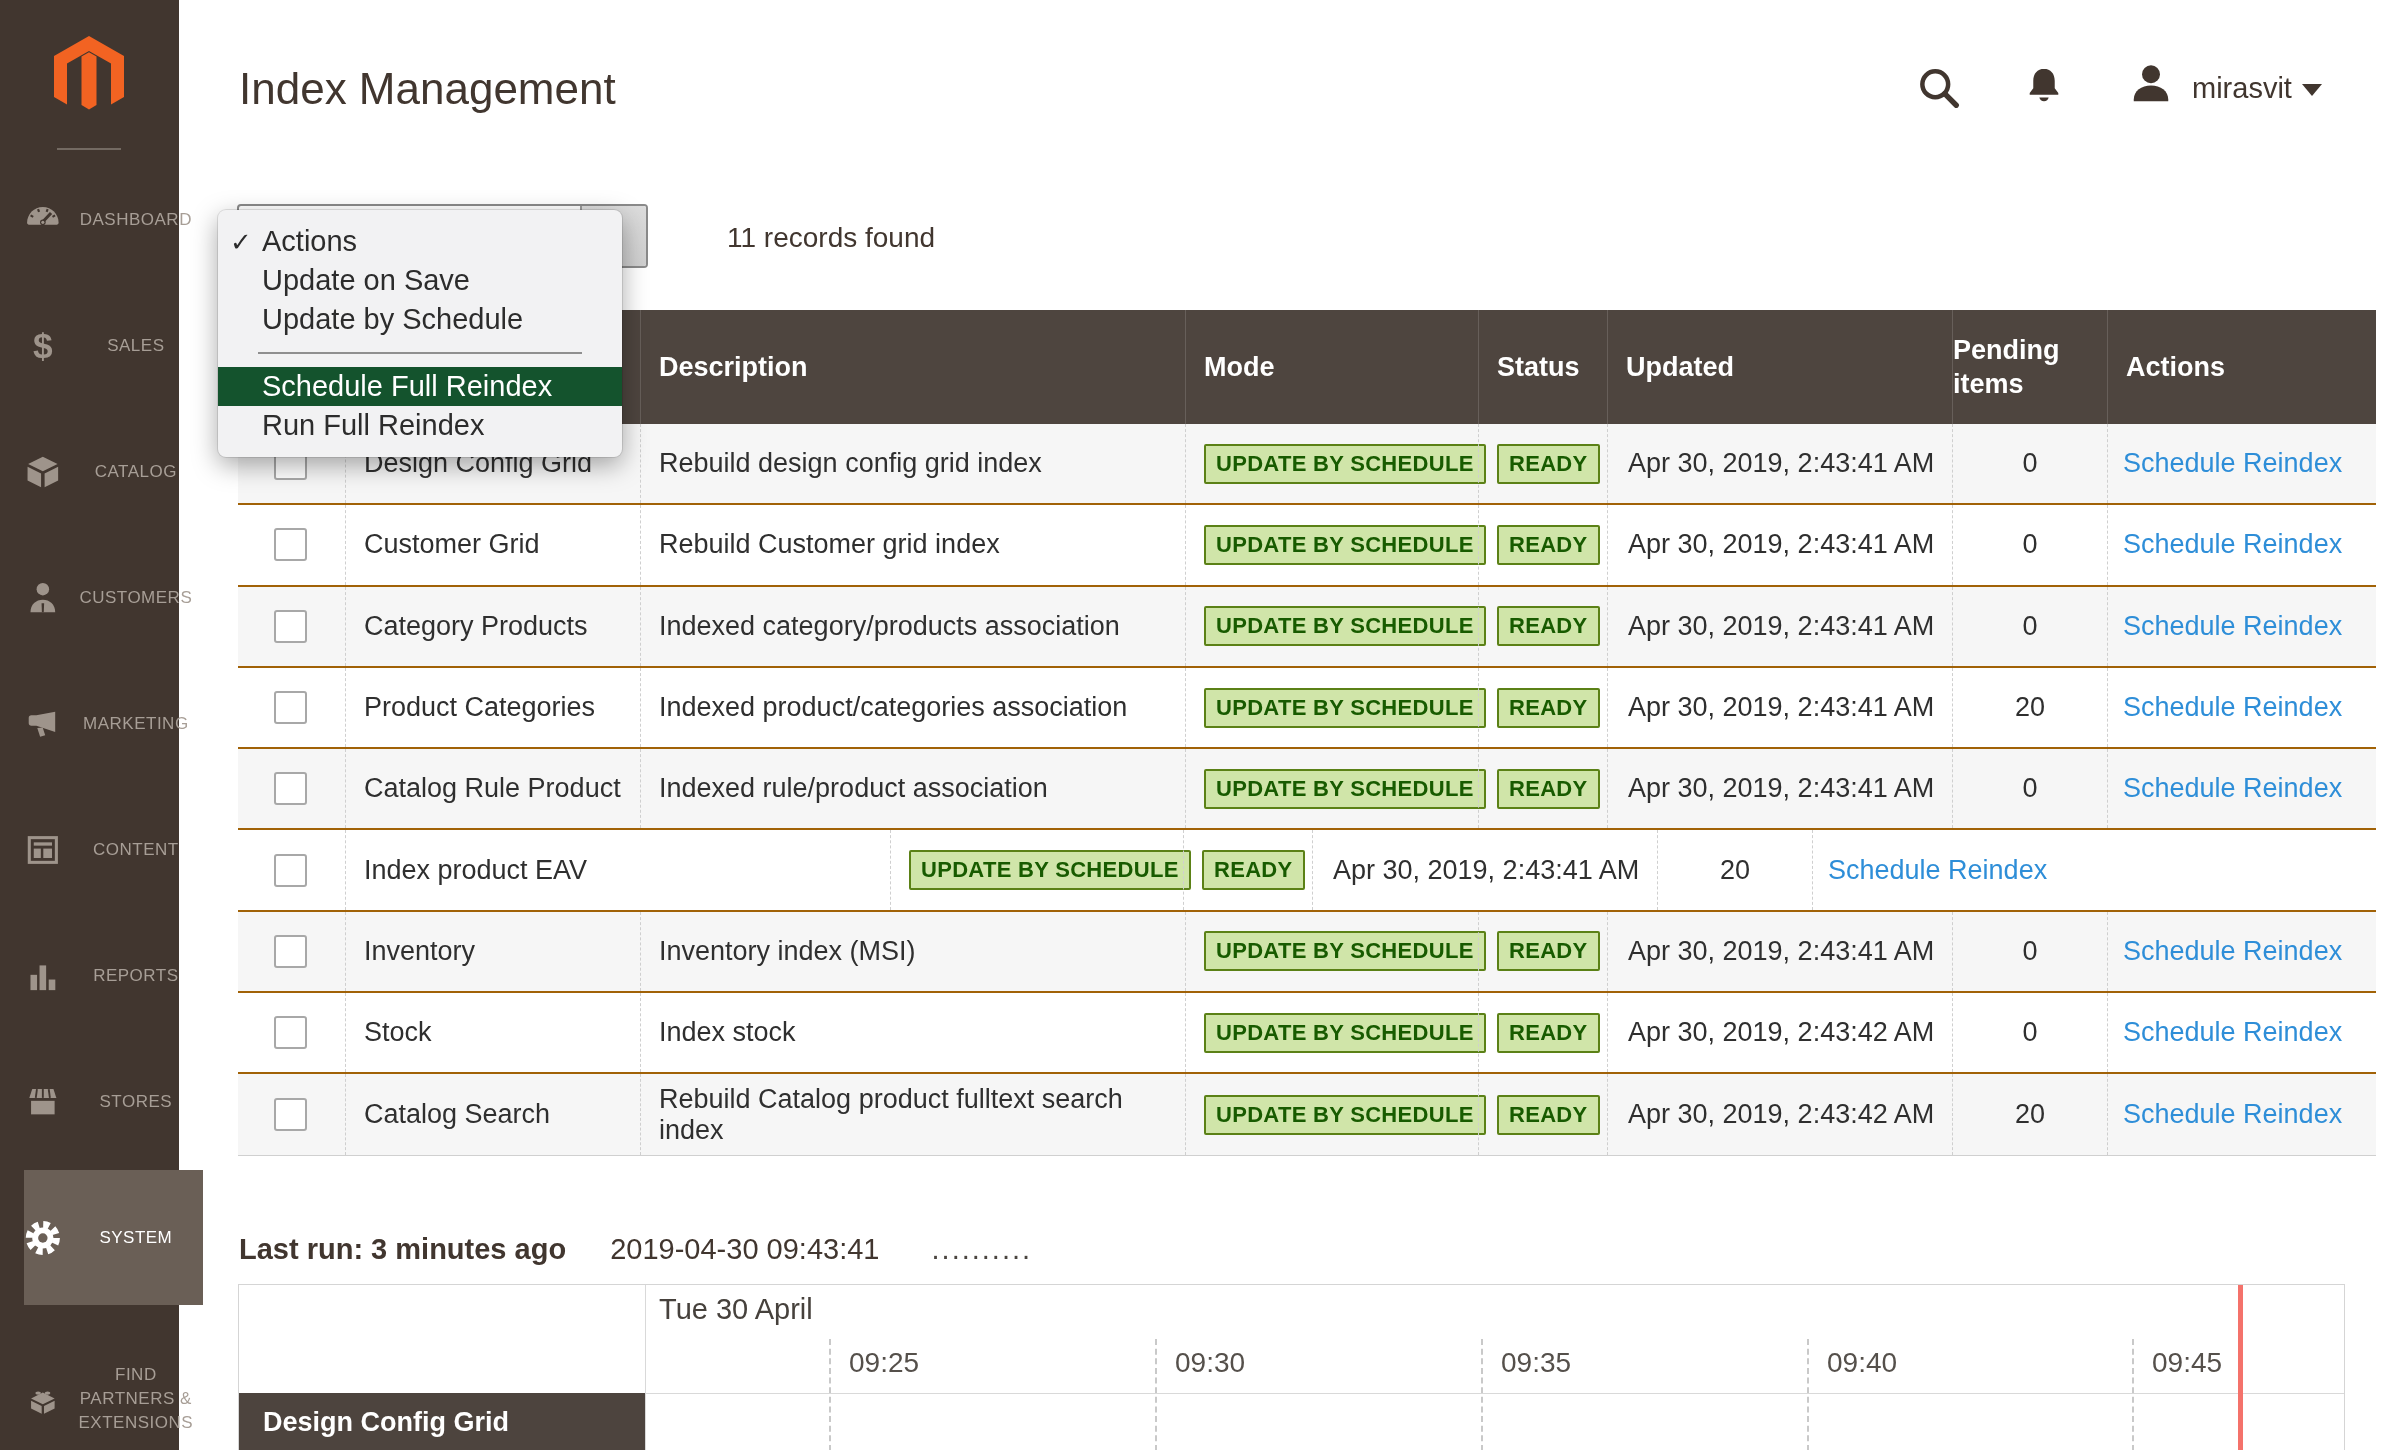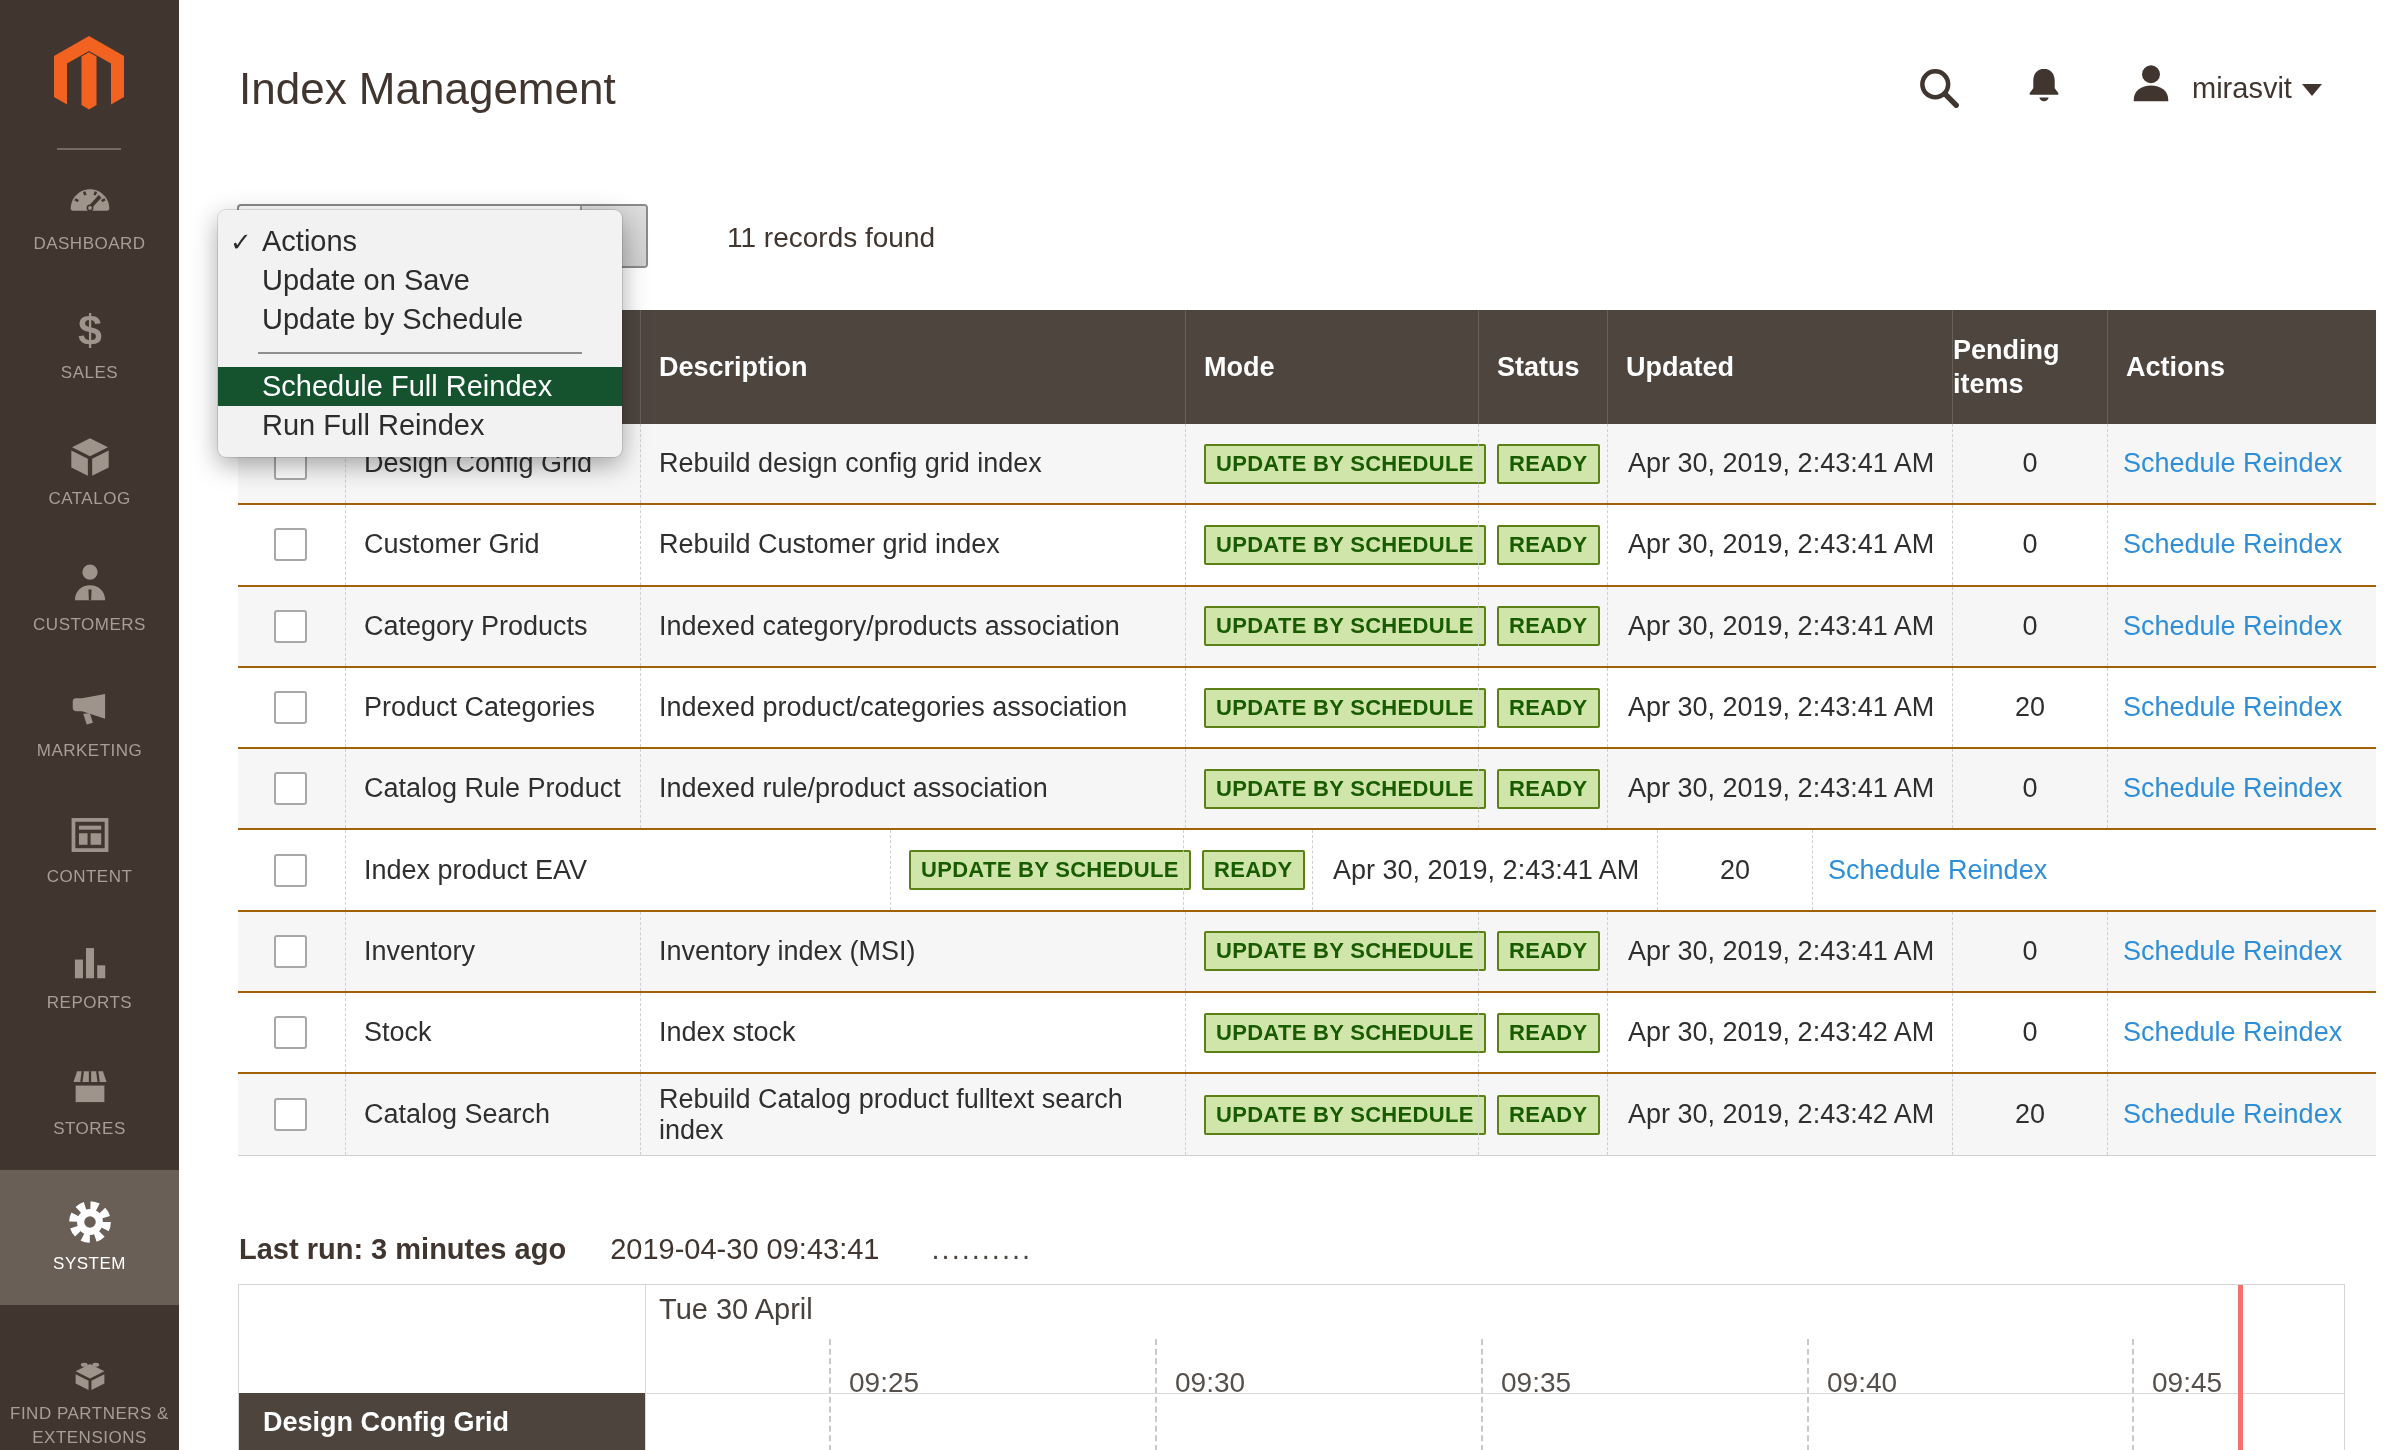--- a/index.html
+++ b/index.html
@@ -5,22 +5,22 @@
   * { margin:0; padding:0; box-sizing:border-box; }
   html,body { width:2400px; height:1450px; overflow:hidden; background:#fff;
               font-family:"Liberation Sans", sans-serif; }
   .page { position:relative; width:2400px; height:1450px; background:#fff; }
 
   
   .sidebar { position:absolute; left:0; top:0; width:179px; height:1450px; background:#41362f; z-index:10; }
   .logo { position:absolute; left:54px; top:36px; width:70px; height:82px; }
   .side-divider { position:absolute; left:57px; top:148px; width:64px; height:0; border-top:2px solid #736a62; }
   .nav { position:absolute; left:0; top:157px; width:179px; }
-  .nav-item { width:179px; height:126px; display:flex; flex-direction:column; align-items:center;
-              justify-content:center; gap:7px; cursor:pointer; }
+  .nav-item { width:179px; height:126px; display:flex; flex-direction:row; align-items:center;
+              justify-content:center; gap:7px; cursor:pointer;margin-left:24px; }
   .nav-item .lbl { font-size:17px; letter-spacing:.5px; color:#a79e96; text-align:center; line-height:24px; width:164px; }
   .nav-item svg { display:block; }
   .nav-item.active { background:#6a5f56; height:135px; margin-top:5px; }
   .nav-item.active .lbl { color:#ffffff; }
   .nav-item.tall { height:156px; margin-top:16px; }
   .icon-fill { fill:#9e948b; }
   .icon-stroke { stroke:#9e948b; }
 
   
   .page-title { position:absolute; left:239px; top:64px; font-size:44px; font-weight:400; color:#41362f; z-index:2;}
@@ -72,21 +72,21 @@
   .lastrun .lbl { font-weight:600; }
   .lastrun .ts { margin-left:36px; font-weight:400; }
   .lastrun .dots { margin-left:44px; color:#4a443f; letter-spacing:2px; }
 
   
   .gantt { position:absolute; left:238px; top:1284px; width:2107px; height:166px;
            border:1px solid #d5d5d5; border-bottom:none; z-index:1; background:#fff;padding-left:10px; }
   .g-collab { position:absolute; left:406px; top:0; bottom:0; width:0; border-left:1px solid #d9d9d9; }
   .g-day { position:absolute; left:420px; top:8px; font-size:29px; color:#46413c; }
   .g-hline { position:absolute; left:0; right:0; top:108px; height:0; border-top:1px solid #d9d9d9; }
-  .g-tick { position:absolute; top:62px; font-size:28px; color:#55504b;margin-top:20px; }
+  .g-tick { position:absolute; top:62px; font-size:28px; color:#55504b; }
   .g-vdash { position:absolute; top:54px; height:112px; width:0; border-left:2px dashed #c9c9c9; }
   .g-rowlabel { position:absolute; left:0; top:108px; width:406px; height:58px; background:#4d443e;
                 color:#fff; font-size:27px; font-weight:700; padding:14px 0 0 24px; }
   .g-now { position:absolute; top:0; height:166px; width:5px; background:#f4726b; z-index:5; }
 </style>
 </head>
 <body>
 
 <div class="page">
 

